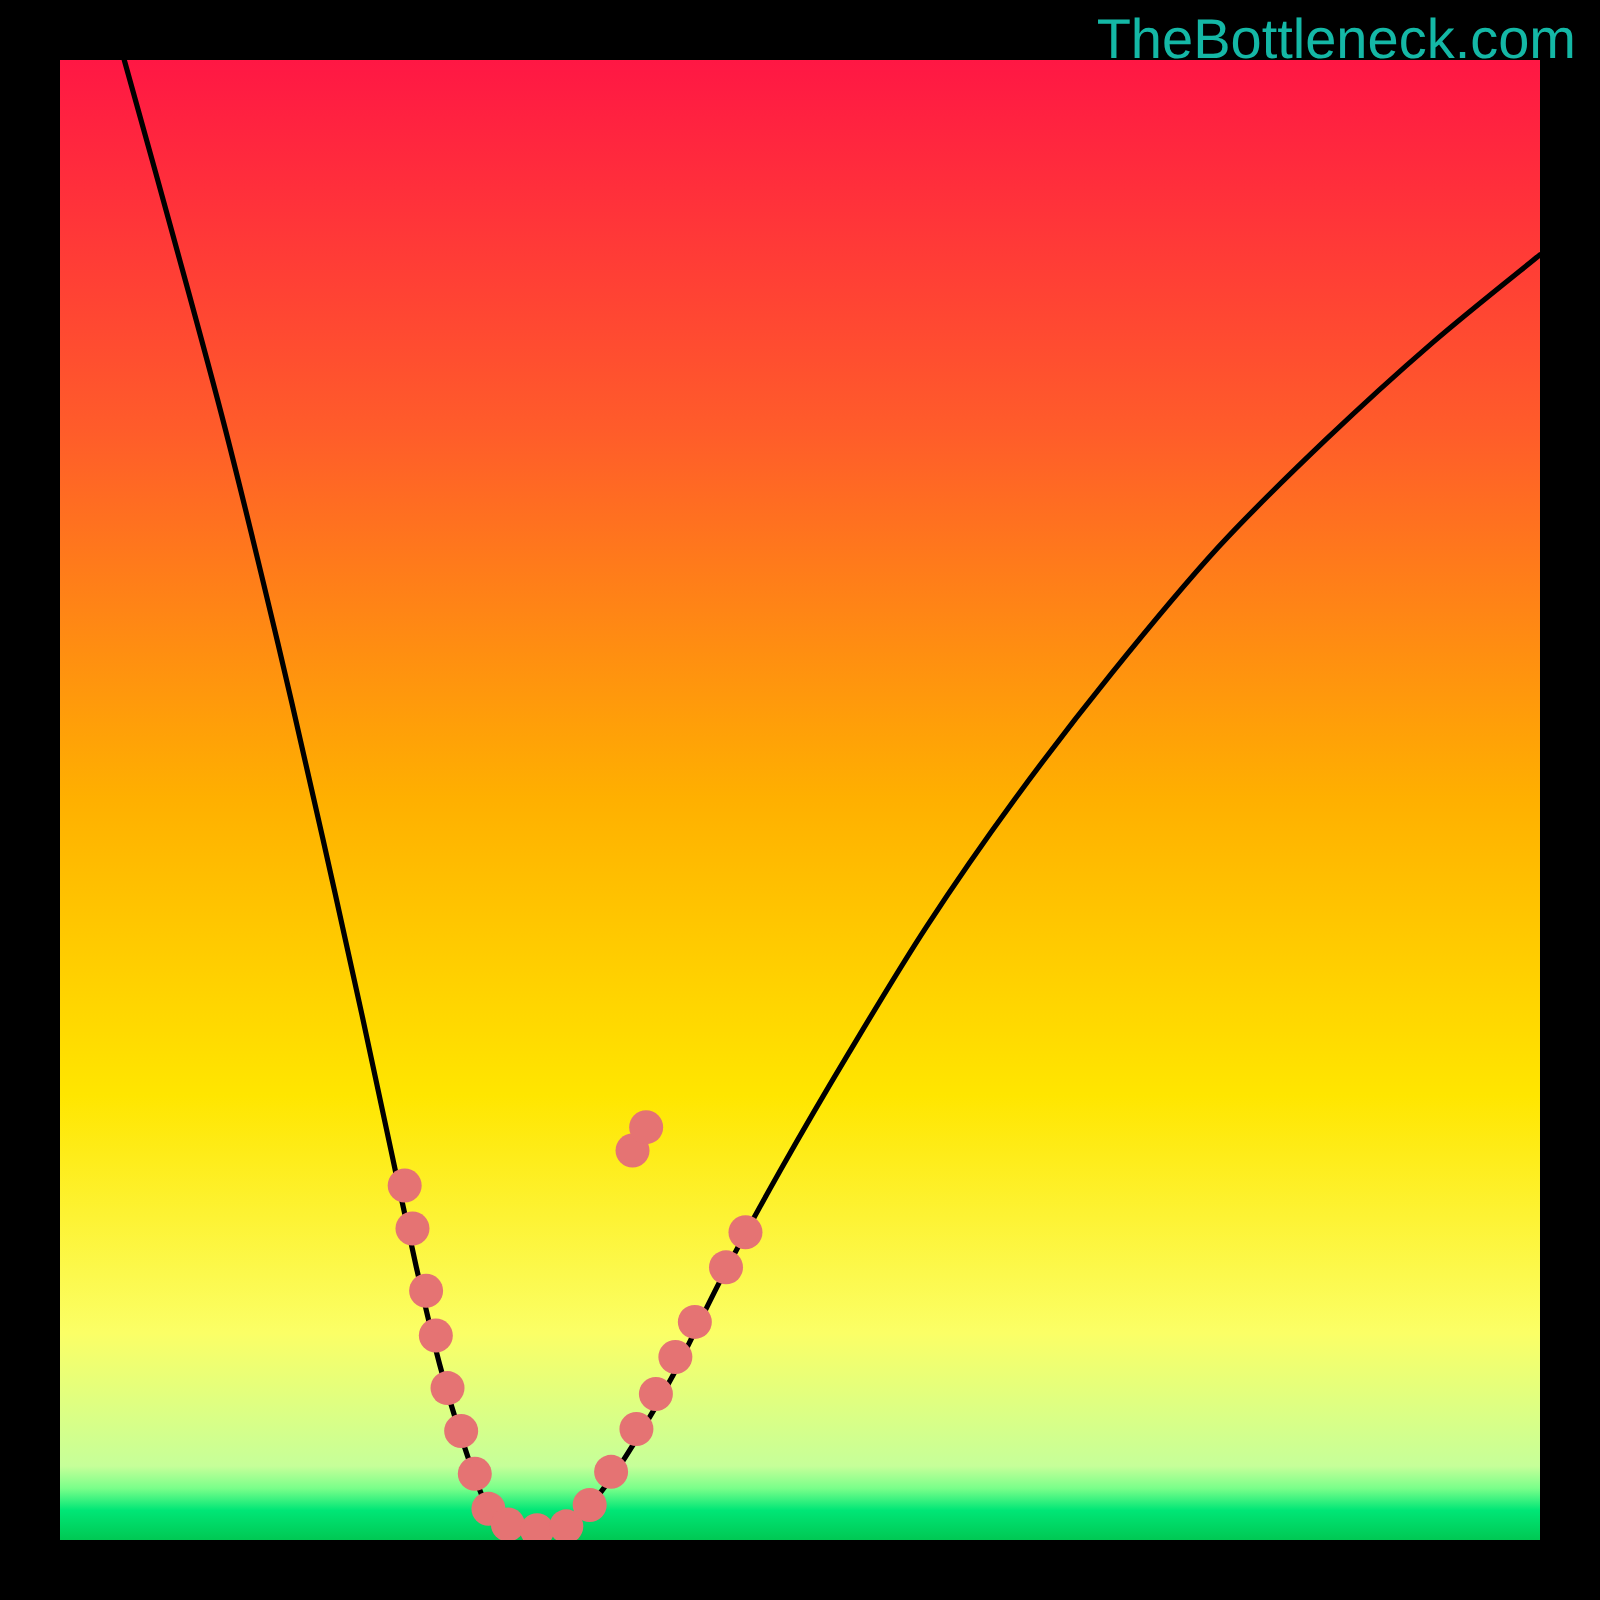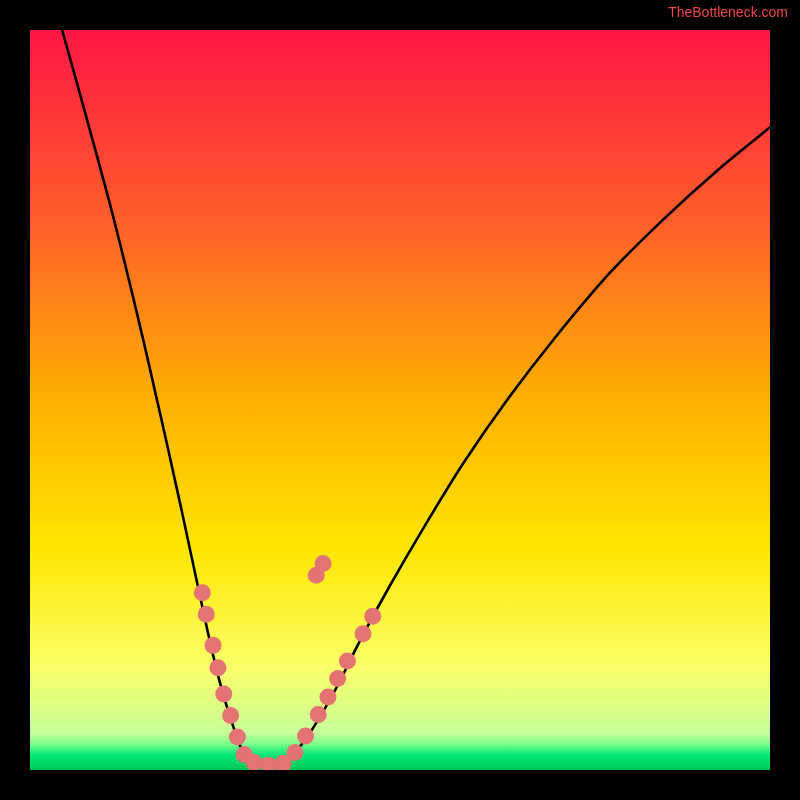--- a/index.html
+++ b/index.html
@@ -13,22 +13,22 @@
 .container {
   width: 800px;
   height: 800px;
   position: relative;
   background: #000;
 }
 .watermark {
   position: absolute;
   top: 4px;
   right: 12px;
-  color: #ef4444;
-  font-size: 14px;
+  color: #14b8a6;
+  font-size: 28px;
   font-weight: normal;
   z-index: 10;
 }
 svg {
   display: block;
   position: absolute;
   top: 0;
   left: 0;
 }
 </style>

